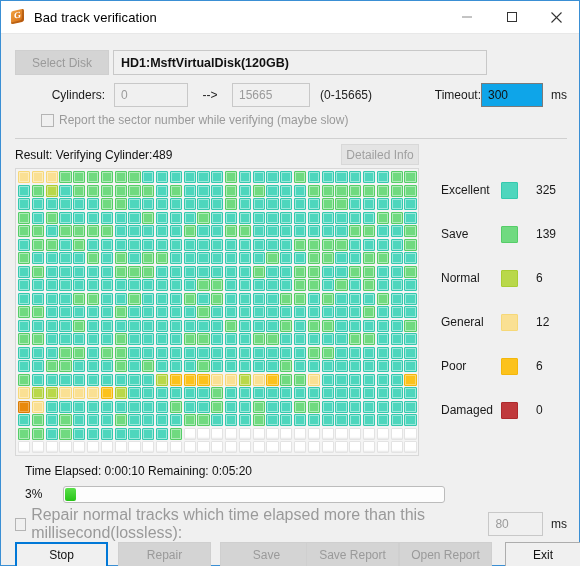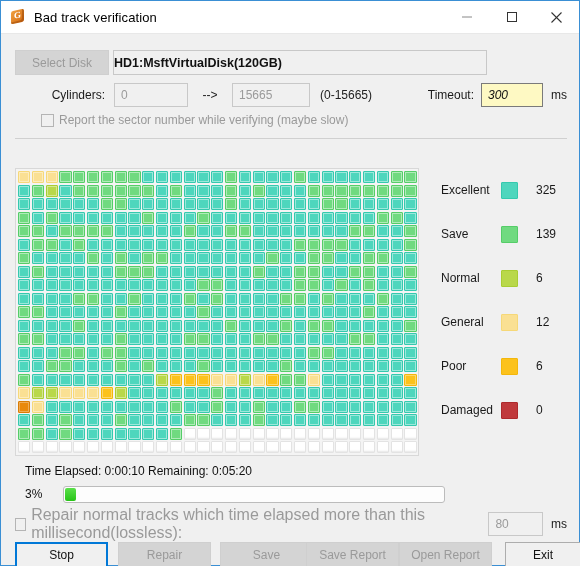--- a/index.html
+++ b/index.html
@@ -74,46 +74,47 @@
     color: #9a9a9a;
     font-size: 12px;
     display: flex; align-items: center; justify-content: center;
   }
   .disk-box {
     flex: 1; height: 25px; margin-left: 4px;
     box-sizing: border-box;
     background: #f0f0f0;
     border: 1px solid #c8c8c8;
     display: flex; align-items: center;
+    padding-left: 7px;
     font-weight: bold; font-size: 12.5px; color: #111;
   }
   
   .cyl-row {
     position: absolute; left: 14px; top: 48px;
     width: 552px; height: 26px;
     display: flex; align-items: center;
   }
   .cyl-label { width: 90px; text-align: right; padding-right: 9px; font-size: 12px; }
   .inp {
     box-sizing: border-box;
     height: 24px; background: #f0f0f0;
     border: 1px solid #c8c8c8;
     display: flex; align-items: center; padding-left: 6px;
     color: #9a9a9a; font-size: 12px;
   }
-  .inp.active { background: #fef9c3; border: 1px solid #7a7a7a; color: #111; font-style: italic; }
+  .inp.active { background: #0ea5e9; border: 1px solid #7a7a7a; color: #111; }
   .cyl-from { width: 74px; }
   .cyl-to { width: 78px; }
   .arrow { width: 44px; text-align: center; color: #222; font-size: 12px; }
   .range-txt { margin-left: 10px; color: #222; font-size: 12px; }
   .timeout-wrap {
     position: absolute; right: 0; top: 0;
     display: flex; align-items: center; height: 26px;
   }
-  .timeout-label { margin-right: 7px; font-size: 12px; }
+  .timeout-label { font-size: 12px; }
   .timeout-inp { width: 62px; }
   .ms { margin-left: 8px; font-size: 12px; }
   
   .chk-row {
     position: absolute; left: 40px; top: 79px;
     display: flex; align-items: center;
   }
   .cbox {
     width: 13px; height: 13px; box-sizing: border-box;
     background: #f0f0f0; border: 1px solid #b4b4b4;
@@ -301,20 +302,24 @@
       </div>
     </div>
 
     <div class="chk-row">
       <div class="cbox"></div>
       <div class="chk-label-dim">Report the sector number while verifying (maybe slow)</div>
     </div>
 
     <div class="divider"></div>
 
+    <div class="result-row">
+      <div class="result-label">Result:  Verifying Cylinder:489</div>
+      <div class="detail-btn">Detailed Info</div>
+    </div>
 
     <div class="grid-frame">
       <div class="grid" id="grid">
           <div class="cell c4"></div>
           <div class="cell c4"></div>
           <div class="cell c4"></div>
           <div class="cell c2"></div>
           <div class="cell c2"></div>
           <div class="cell c2"></div>
           <div class="cell c2"></div>

